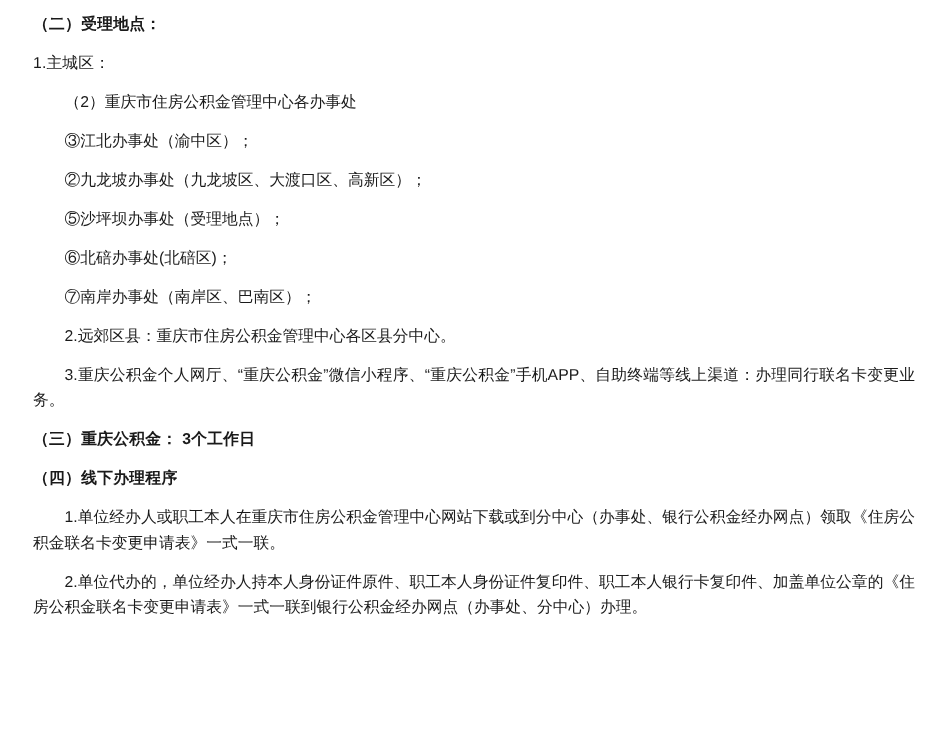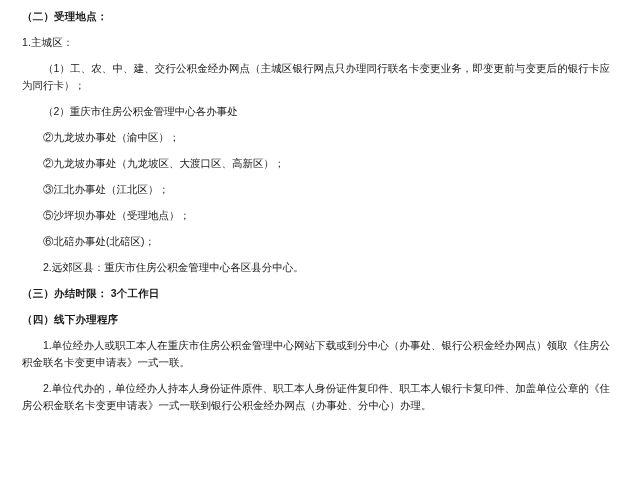--- a/index.html
+++ b/index.html
@@ -45,40 +45,40 @@
 </head>
 <body>
 
 <div class="page">
   <div class="doc">
 
     <p class="heading">（二）受理地点：</p>
 
     <p class="p">1.主城区：</p>
 
-    <p class="item">（1）工、农、中、建、交行公积金经办网点（主城区银行网点只办理同行联名卡变更业务，即变更前与变更后的银行卡应为同行卡）；</p>
 
     <p class="item">（2）重庆市住房公积金管理中心各办事处</p>
 
-    <p class="item">②九龙坡办事处（渝中区）；</p>
+    <p class="item">③江北办事处（渝中区）；</p>
 
     <p class="item">②九龙坡办事处（九龙坡区、大渡口区、高新区）；</p>
 
-    <p class="item">③江北办事处（江北区）；</p>
 
 
     <p class="item">⑤沙坪坝办事处（受理地点）；</p>
 
     <p class="item">⑥北碚办事处(北碚区)；</p>
 
+    <p class="item">⑦南岸办事处（南岸区、巴南区）；</p>
 
     <p class="item">2.远郊区县：重庆市住房公积金管理中心各区县分中心。</p>
 
+    <p class="item">3.重庆公积金个人网厅、“重庆公积金”微信小程序、“重庆公积金”手机APP、自助终端等线上渠道：办理同行联名卡变更业务。</p>
 
-    <p class="heading">（三）办结时限：  3个工作日</p>
+    <p class="heading">（三）重庆公积金：  3个工作日</p>
 
     <p class="heading">（四）线下办理程序</p>
 
     <p class="item">1.单位经办人或职工本人在重庆市住房公积金管理中心网站下载或到分中心（办事处、银行公积金经办网点）领取《住房公积金联名卡变更申请表》一式一联。</p>
 
     <p class="item">2.单位代办的，单位经办人持本人身份证件原件、职工本人身份证件复印件、职工本人银行卡复印件、加盖单位公章的《住房公积金联名卡变更申请表》一式一联到银行公积金经办网点（办事处、分中心）办理。</p>
 
   </div>
 </div>
 

